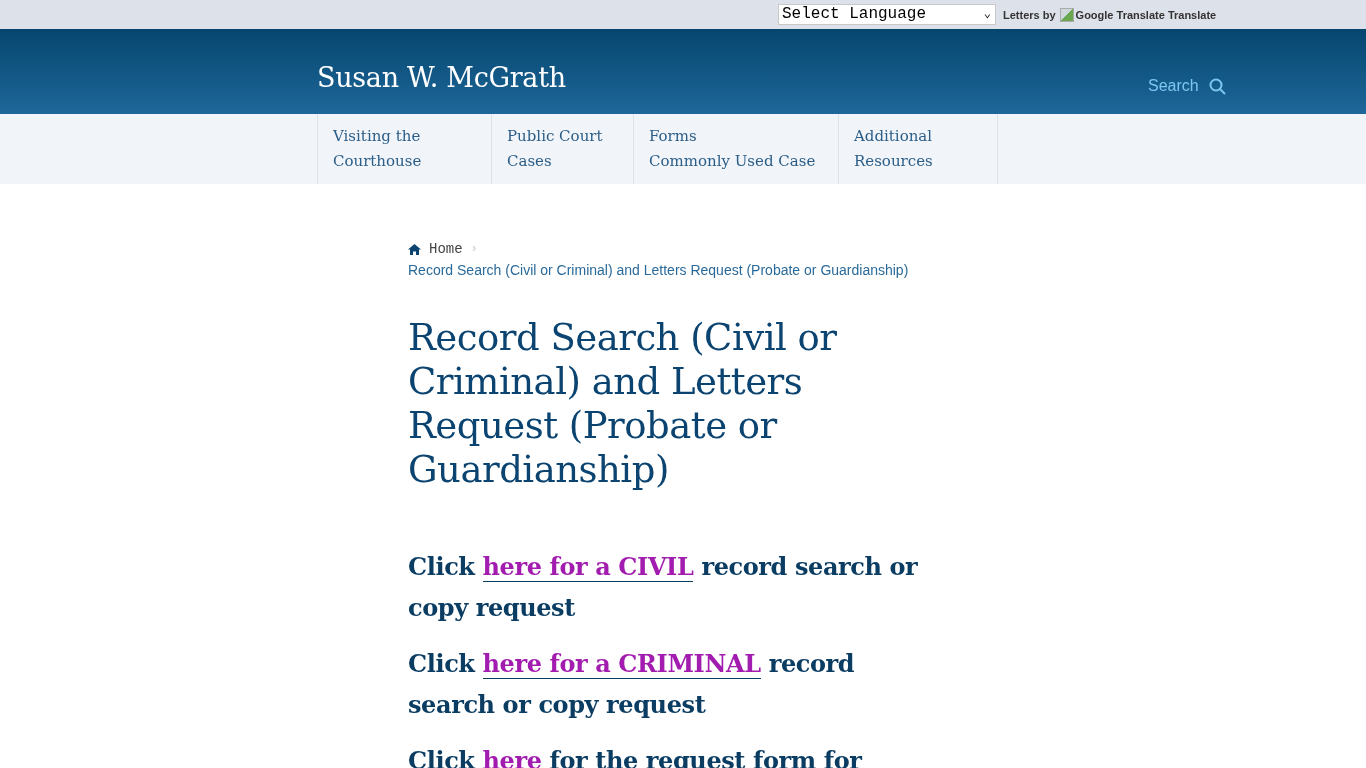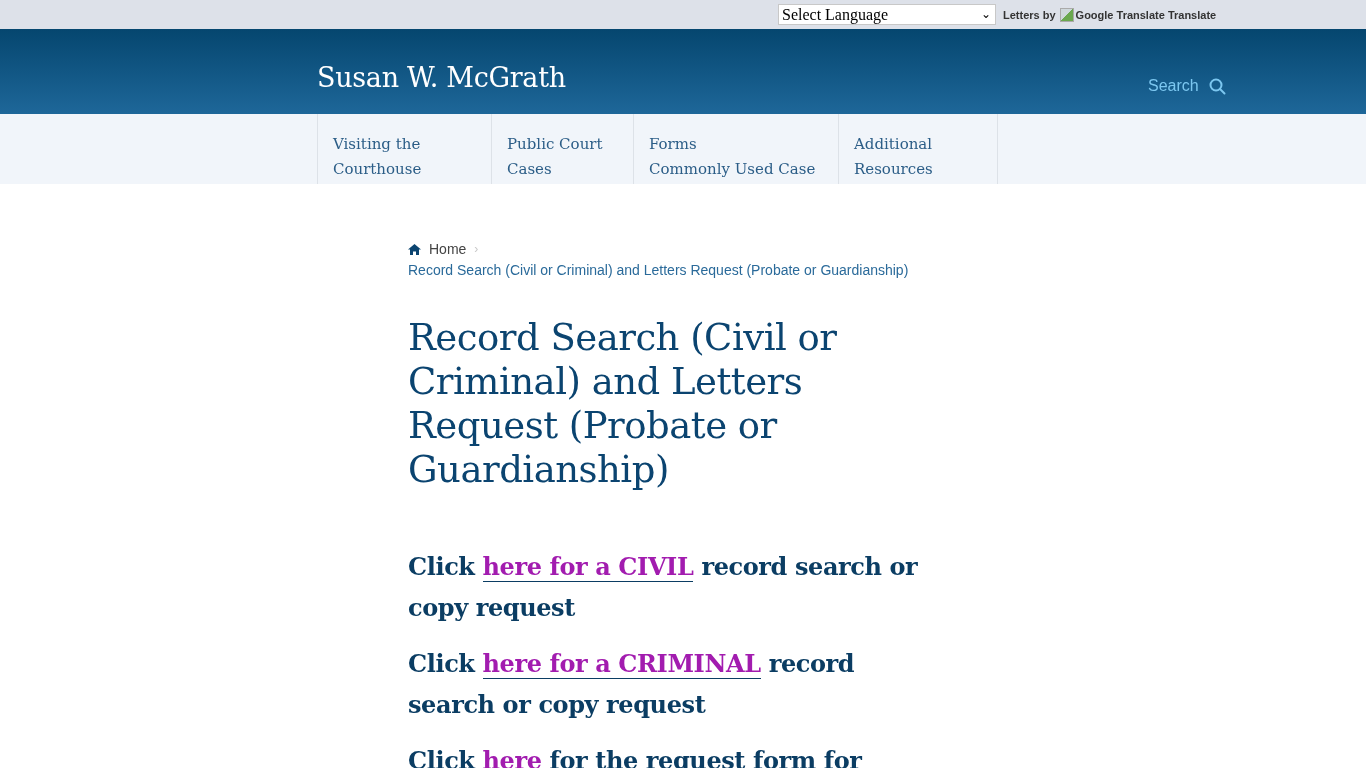--- a/index.html
+++ b/index.html
@@ -1,30 +1,30 @@
 <!DOCTYPE html>
 <html><head>
 <meta charset="utf-8">
 <style>
   html, body { margin: 0; padding: 0; }
   body { width: 1366px; height: 768px; overflow: hidden; background: #ffffff; font-family: "DejaVu Serif", serif; }
   .topbar { height: 29px; background: #dde1e9; position: relative; }
-  .lang-select { position: absolute; left: 778px; top: 4px; width: 218px; height: 21px; background: #fff; border: 1px solid #c8c8c8; box-sizing: border-box; font-family: Liberation Serif, serif; font-size: 16px; color: #000; padding: 0 0 0 3px; line-height: 19px; }
+  .lang-select { position: absolute; left: 778px; top: 4px; width: 218px; height: 21px; background: #fff; border: 1px solid #c8c8c8; box-sizing: border-box; font-family: Liberation Mono, monospace; font-size: 16px; color: #000; padding: 0 0 0 3px; line-height: 19px; }
   .lang-select .chev { position: absolute; right: 4px; top: 0; font-size: 12px; }
   .powered { position: absolute; left: 1003px; top: 8px; font-family: "Liberation Sans", sans-serif; font-size: 11px; font-weight: bold; color: #333; white-space: nowrap; display: flex; align-items: center; }
   .gt-img { display: inline-block; width: 14px; height: 14px; margin: 0 2px 0 4px; background: linear-gradient(135deg, #cfd8dc 50%, #6aa84f 50%); border: 1px solid #aaa; box-sizing: border-box; }
   .header { height: 85px; background: linear-gradient(#05466f, #1e6799); position: relative; }
   .site-title { position: absolute; left: 317px; top: 33px; font-family: "DejaVu Serif", serif; font-size: 27px; color: #ffffff; letter-spacing: -0.3px; }
   .search-link { position: absolute; left: 1148px; top: 48px; color: #7cc7f0; font-family: "Liberation Sans", sans-serif; font-size: 16px; display: flex; align-items: flex-end; cursor: pointer; }
   .search-link svg { margin-left: 10px; }
   .nav { height: 70px; background: #f1f5fa; position: relative; }
   .nav-inner { position: absolute; left: 317px; top: 0; height: 70px; display: flex; border-right: 1px solid #dde2e8; }
-  .nav-item { border-left: 1px solid #dde2e8; padding: 18px 15px 0 15px; box-sizing: border-box; height: 70px; color: #2b5d87; font-family: "DejaVu Serif", serif; font-size: 15px; line-height: 25px; cursor: pointer; }
+  .nav-item { border-left: 1px solid #dde2e8; padding: 10px 15px 0 15px; box-sizing: border-box; height: 70px; color: #2b5d87; font-family: "DejaVu Serif", serif; font-size: 15px; line-height: 25px; cursor: pointer; }
   .content { position: absolute; left: 408px; top: 240px; width: 560px; }
-  .crumb-home { display: flex; align-items: center; font-family: Liberation Sans, sans-serif; font-size: 14px; color: #444; height: 18px; }
+  .crumb-home { display: flex; align-items: center; font-family: Liberation Mono, monospace; font-size: 14px; color: #444; height: 18px; }
   .crumb-home svg { margin-right: 8px; }
   .crumb-sep { color: #c8c8c8; margin-left: 8px; font-size: 12px; }
   .crumb-current { font-family: "Liberation Sans", sans-serif; font-size: 14px; color: #2a6a9a; margin-top: 4px; }
   h1 { margin: 38px 0 0 0; font-family: "DejaVu Serif", serif; font-weight: normal; font-size: 37px; line-height: 44px; color: #0b4470; width: 545px; letter-spacing: -0.5px; }
   .para { font-family: "DejaVu Serif", serif; font-weight: bold; font-size: 24px; line-height: 41px; color: #0b3d63; margin: 0; width: 530px; letter-spacing: -0.4px; }
   .para.first { margin-top: 54px; }
   .para + .para { margin-top: 15px; }
   .para a { color: #a21caf; text-decoration: none; border-bottom: 1px solid #0b3d63; cursor: pointer; }
 </style>
 </head>

